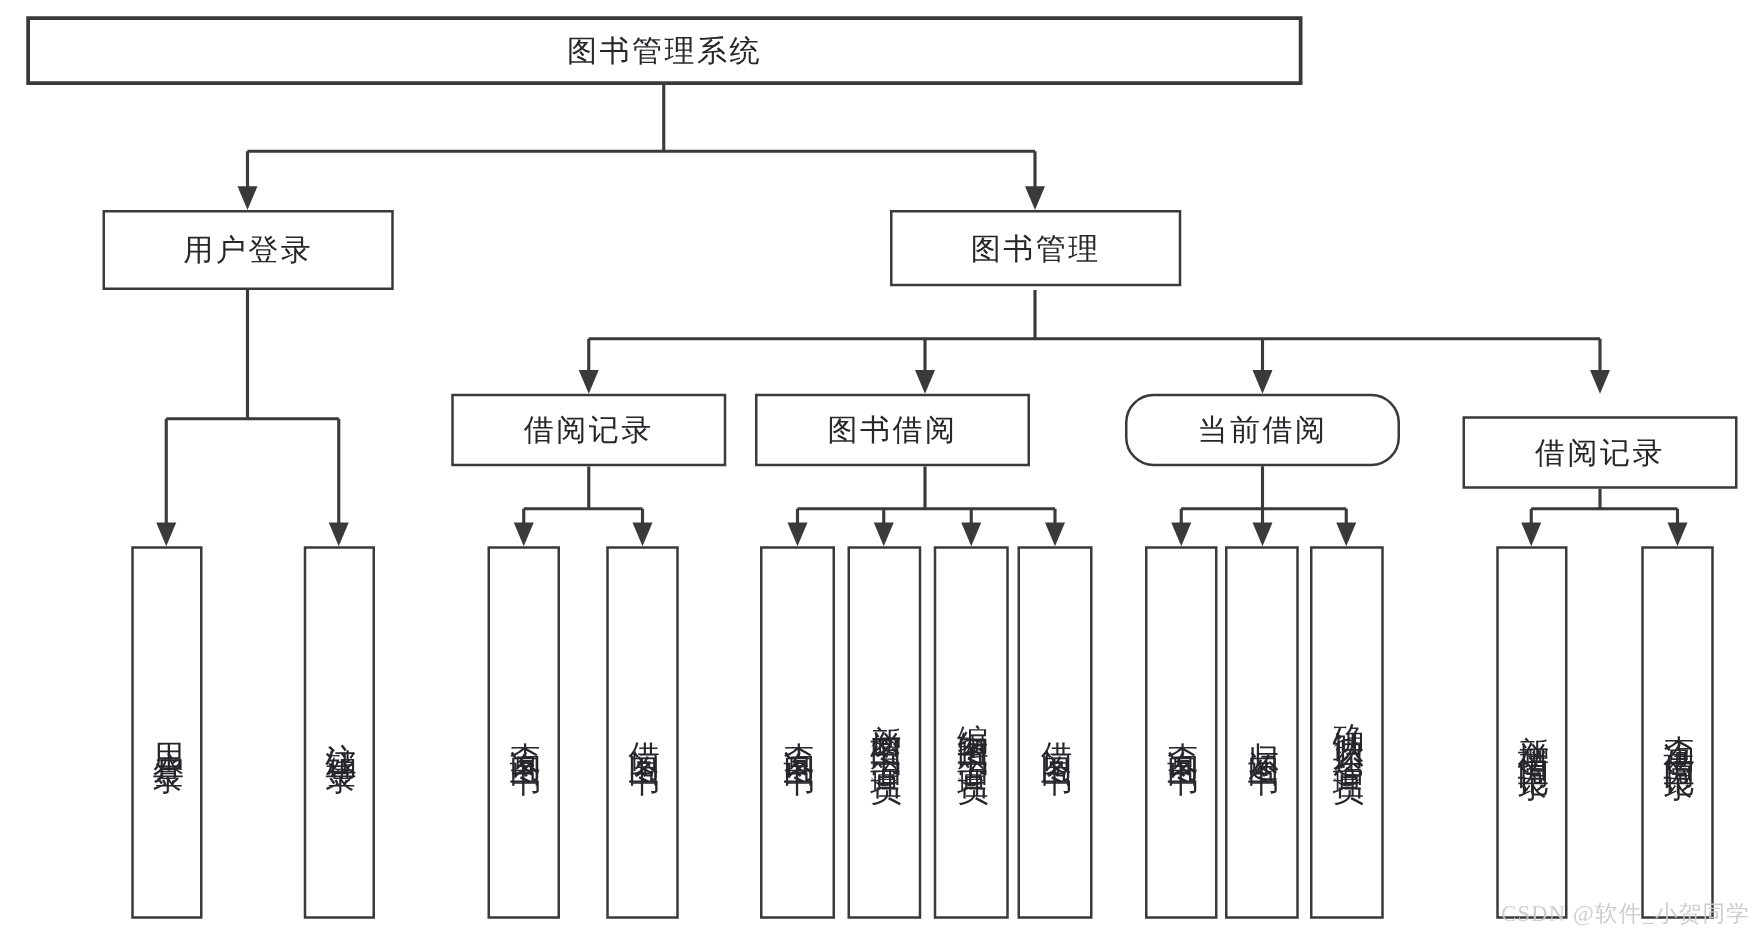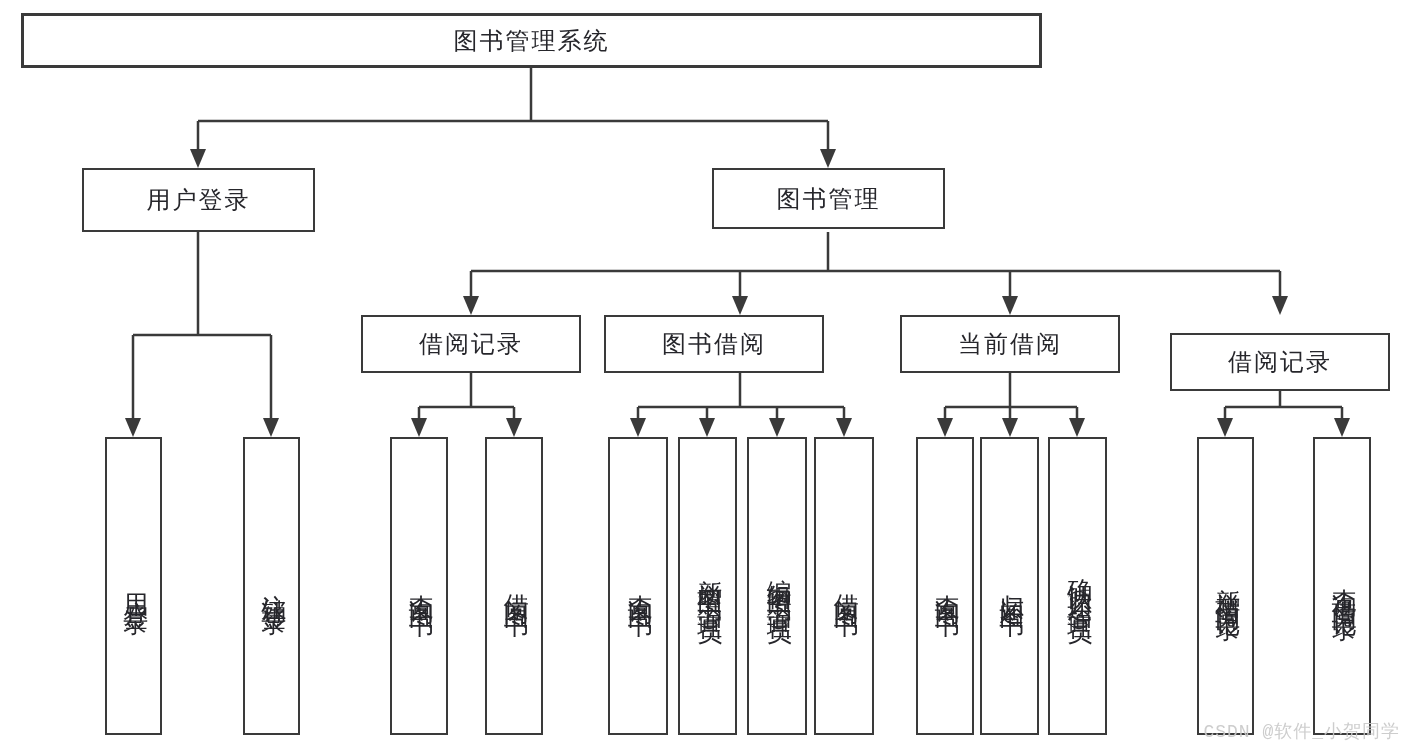--- a/index.html
+++ b/index.html
@@ -2,21 +2,21 @@
 <html><head>
 <meta charset="utf-8">
 <style>
   * { margin: 0; padding: 0; box-sizing: border-box; }
   html, body { background: #ffffff; }
   .canvas {
     position: relative;
     width: 1405px;
     height: 747px;
     background: #ffffff;
-    font-family: Liberation Mono, monospace;
+    font-family: Liberation Serif, serif;
     overflow: hidden;
   }
   .wires {
     position: absolute;
     left: 0; top: 0;
     width: 1405px; height: 747px;
   }
   .node {
     position: absolute;
     border: 2px solid #3a3a3a;
@@ -89,21 +89,21 @@
     </g>
   </svg>
 
   <div class="node hbox root" style="left:21px; top:13px; width:1021px; height:55px;">图书管理系统</div>
 
   <div class="node hbox" style="left:82px; top:168px; width:233px; height:64px;">用户登录</div>
   <div class="node hbox" style="left:712px; top:168px; width:233px; height:61px;">图书管理</div>
 
   <div class="node hbox" style="left:361px; top:315px; width:220px; height:58px;">借阅记录</div>
   <div class="node hbox" style="left:604px; top:315px; width:220px; height:58px;">图书借阅</div>
-  <div class="node hbox" style="left:900px; top:315px; width:220px; height:58px;">当前借阅</div>
+  <div class="node hbox" style="left:900px; top:315px; width:220px; height:58px;border-radius:23px;">当前借阅</div>
   <div class="node hbox" style="left:1170px; top:333px; width:220px; height:58px;">借阅记录</div>
 
   <div class="node" style="left:105px; top:437px; width:57px; height:298px;">
     <span class="vtext">用户登录</span>
   </div>
   <div class="node" style="left:243px; top:437px; width:57px; height:298px;">
     <span class="vtext">注销登录</span>
   </div>
 
   <div class="node" style="left:390px; top:437px; width:58px; height:298px;">

